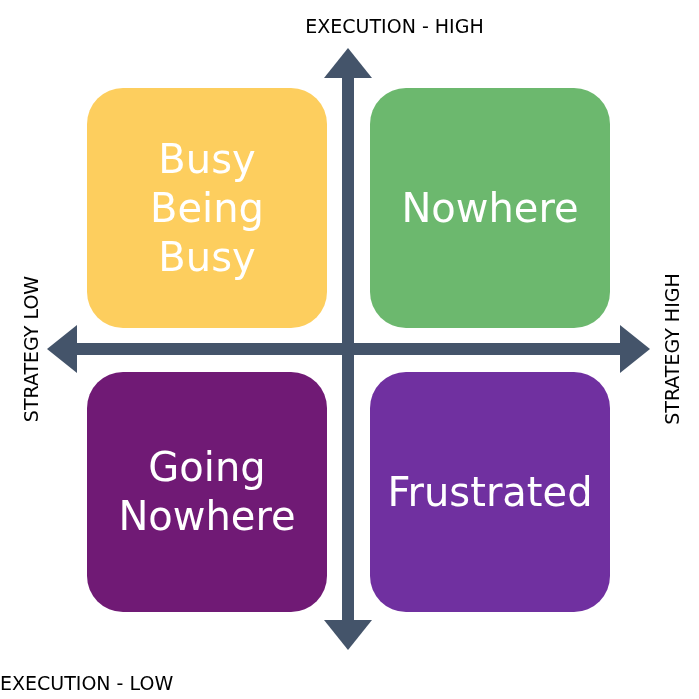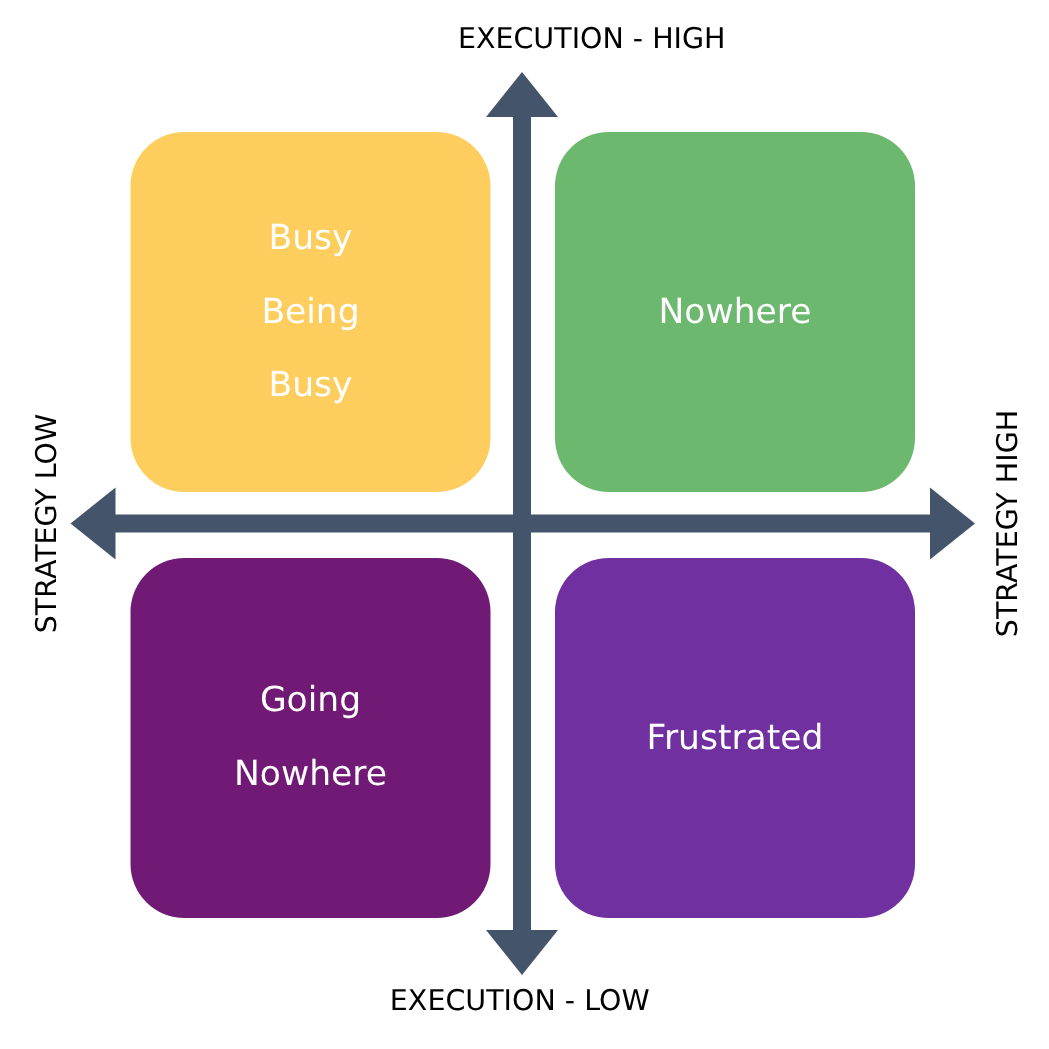--- a/index.html
+++ b/index.html
@@ -1,28 +1,28 @@
 <!DOCTYPE html>
 <html><head>
 <meta charset="utf-8">
 <style>
   html, body { margin: 0; padding: 0; background: #ffffff; }
   body { width: 699px; height: 699px; position: relative; overflow: hidden;
          font-family: "DejaVu Sans", "Liberation Sans", sans-serif; }
   .axis-label { position: absolute; color: #000; font-size: 19px; white-space: nowrap;
                 font-family: "DejaVu Sans", sans-serif; letter-spacing: 0; }
   #label-top { left: 0; width: 699px; top: 15px; text-align: center; padding-left: 45px; }
-  #label-bottom { left: 0; width: 693px; top: 656px; text-align: center; }
+  #label-bottom { left: 0; width: 693px; top: 672px; }
   .side { top: 349px; transform-origin: center center; }
   #label-left { left: 31px; transform: translate(-50%, -50%) rotate(-90deg); }
   #label-right { left: 672px; transform: translate(-50%, -50%) rotate(-90deg); }
 
   .quad { position: absolute; width: 240px; height: 240px; border-radius: 36px;
           display: flex; align-items: center; justify-content: center; text-align: center;
-          color: #ffffff; font-size: 23px; line-height: 49px;
+          color: #ffffff; font-size: 40px; line-height: 49px;
           font-family: "DejaVu Sans", sans-serif; }
   .quad span { display: block; white-space: pre-line; }
   #q-tl { left: 87px; top: 88px; }
   #q-tr { left: 370px; top: 88px; }
   #q-bl { left: 87px; top: 372px; }
   #q-br { left: 370px; top: 372px; justify-content: center; }
 
   svg.axes { position: absolute; left: 0; top: 0; }
 </style>
 </head>

